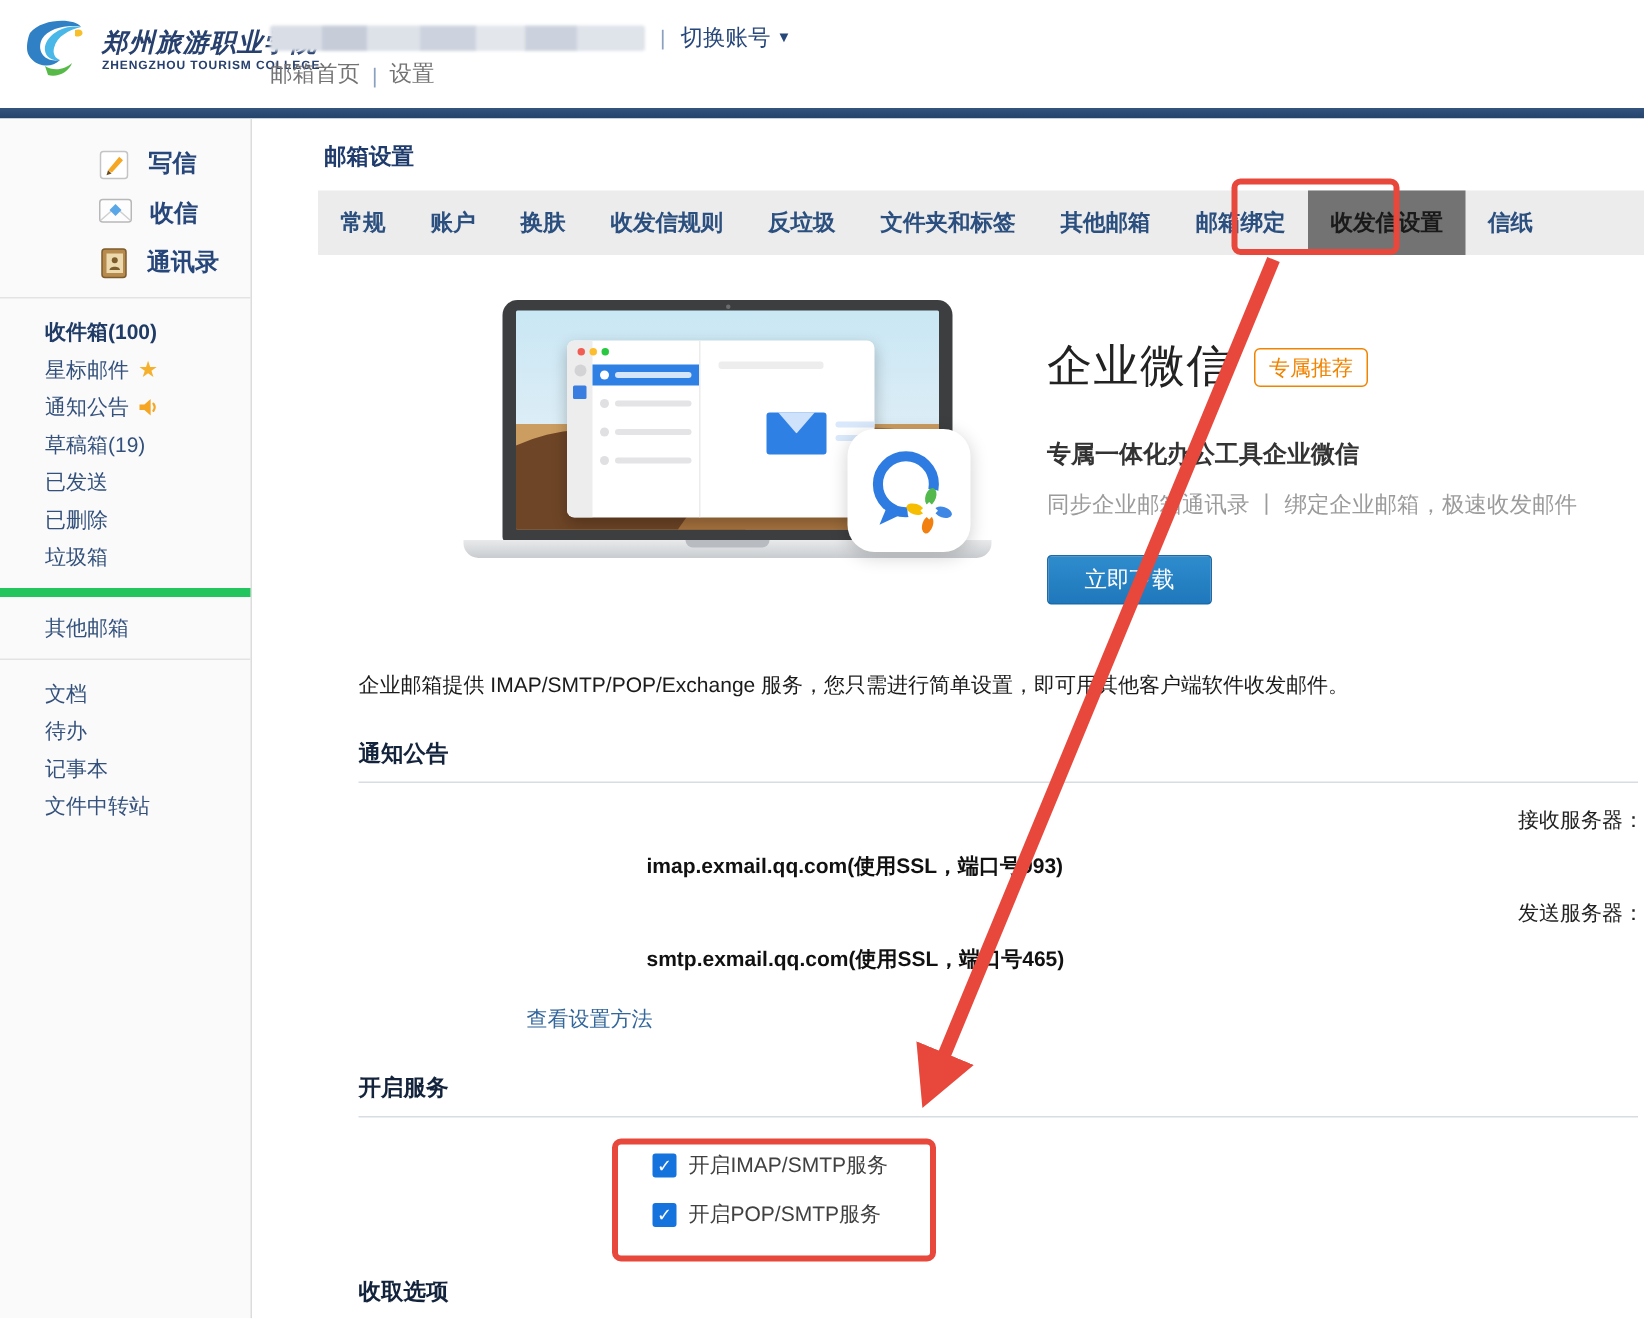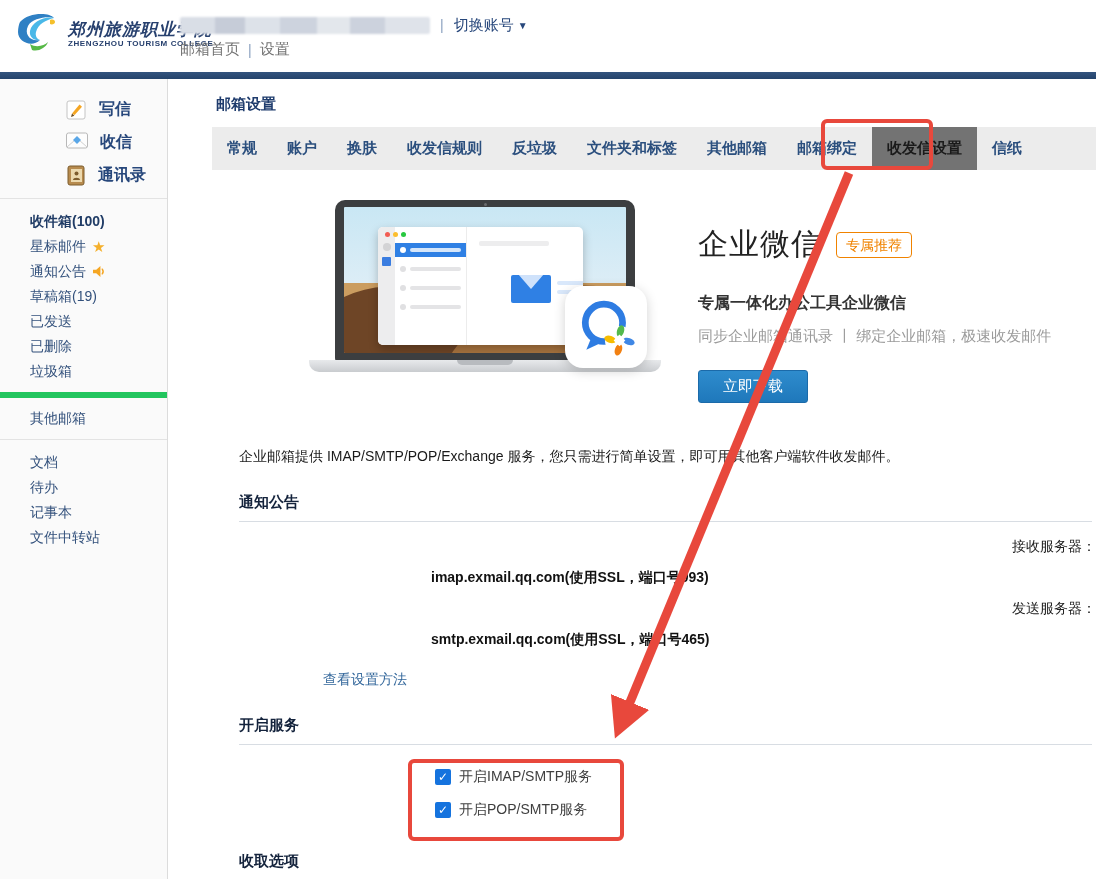--- a/index.html
+++ b/index.html
@@ -89,21 +89,21 @@
   .promo-sub { margin-top:28px; font-size:16px; font-weight:bold; color:#333; }
   .promo-desc { margin-top:13px; font-size:15px; color:#9b9b9b; }
   .dl-btn { margin-top:24px; width:110px; height:33px; background:linear-gradient(180deg,#2e8ccd,#1f78bb); border:1px solid #1b6aa9; border-radius:3px; color:#fff; font-size:15px; cursor:pointer; font-family:inherit; }
 
   .intro { margin-top:36px; font-size:14px; color:#1a1a1a; }
 
   .section-h { margin-top:27px; font-size:15px; font-weight:bold; color:#14233c; padding-bottom:9px; border-bottom:1px solid #d8dde3; margin-right:4px; }
   .server-block { margin:16px 0 0 192px; font-size:14px; color:#222; }
   .server-block .lab { margin-top:13px;text-align:right; }
   .server-block .val { margin-top:13px; font-weight:bold; color:#111; }
-  .view-link { display:inline-block; margin:22px 0 0 84px; font-size:14px; color:#33679b; text-decoration:none; cursor:pointer; }
+  .view-link { display:inline-block; margin:22px 0 0 112px; font-size:14px; color:#33679b; text-decoration:none; cursor:pointer; }
 
   .services { margin:22px 0 0 196px; }
   .svc-row { display:flex; align-items:center; gap:8px; margin-bottom:13px; height:20px; cursor:pointer; }
   .checkbox { width:16px; height:16px; background:#1573de; border-radius:2px; color:#fff; font-size:12px; line-height:16px; text-align:center; font-weight:bold; }
   .svc-label { font-size:14px; color:#404040; }
 
   .fetch-h { margin-top:32px; }
 
   
   .anno-rect { position:absolute; border:4px solid #e8483c; border-radius:6px; pointer-events:none; z-index:20; }

